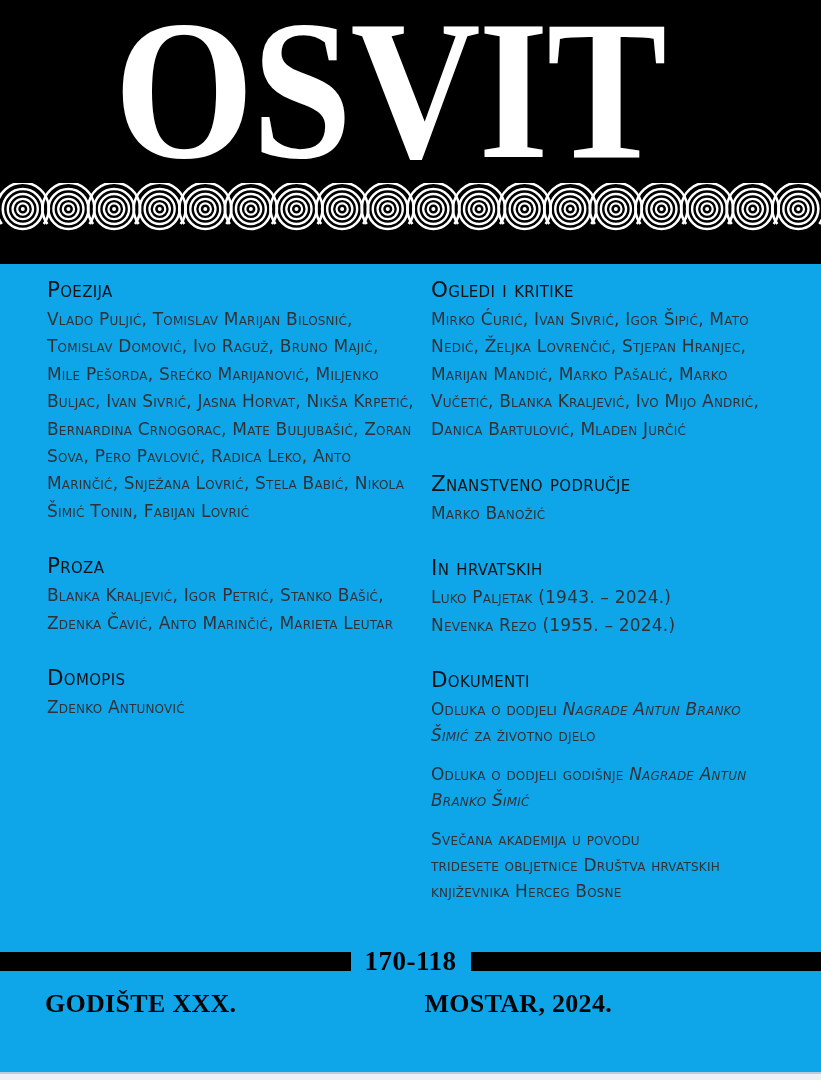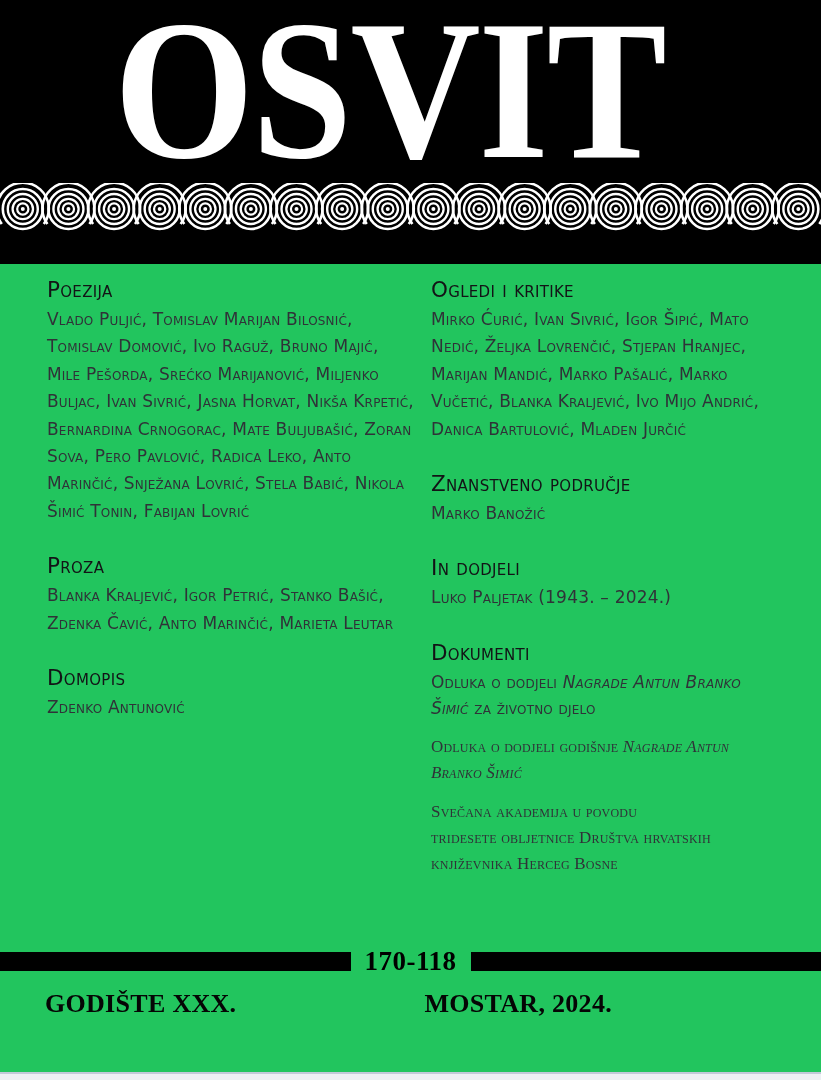--- a/index.html
+++ b/index.html
@@ -1,17 +1,17 @@
 <!DOCTYPE html>
 <html><head>
 <meta charset="utf-8">
 <style>
   html,body{margin:0;padding:0;background:#fff;}
   .page{
-    position:relative;width:821px;height:1080px;overflow:hidden;background:#22c55e;
+    position:relative;width:821px;height:1080px;overflow:hidden;background:#0ea5e9;
     font-family:"DejaVu Sans",sans-serif;
   }
   
   .masthead{position:absolute;top:0;left:0;width:821px;height:264px;background:#000;}
   .mag-title{
     position:absolute;top:-10px;left:0;right:42px;margin:0;text-align:center;
     font-family:"Liberation Serif",serif;font-weight:bold;font-size:200px;line-height:1;
     color:#ffffff;transform:scaleX(0.9);transform-origin:50% 50%;letter-spacing:-2px;
     white-space:nowrap;
   }
@@ -24,21 +24,21 @@
   .toc-section:first-child{margin-top:13px;}
   .sec-heading{
     margin:0 0 4px 0;font-size:21.5px;font-weight:normal;line-height:25px;
     font-variant:small-caps;letter-spacing:0.3px;color:#131316;
   }
   .sec-item{
     margin:0;font-size:17px;line-height:27.4px;font-variant:small-caps;
     letter-spacing:0.2px;color:#303238;white-space:pre-line;
   }
   .sec-loose .sec-item{line-height:26px;}
-  .sec-loose .sec-item + .sec-item{margin-top:13px;font-family:Liberation Serif, serif;}
+  .sec-loose .sec-item + .sec-item{margin-top:13px;}
   .it{font-style:italic;}
   
   .issue-band{position:absolute;top:952px;left:0;width:821px;height:19px;display:flex;align-items:center;}
   .band-bar{flex:1;height:19px;background:#000;}
   .issue-num{
     flex:0 0 auto;padding:0 14px;font-family:"Liberation Serif",serif;font-weight:bold;
     font-size:27px;line-height:19px;color:#000;letter-spacing:0.5px;
   }
   
   .imprint{
@@ -226,22 +226,23 @@
     <div class="col col-right">
         <section class="toc-section">
           <h2 class="sec-heading">Ogledi i kritike</h2>
           <p class="sec-item"><span>Mirko Ćurić, Ivan Sivrić, Igor Šipić, Mato Nedić, Željka Lovrenčić, Stjepan Hranjec, Marijan Mandić, Marko Pašalić, Marko Vučetić, Blanka Kraljević, Ivo Mijo Andrić, Danica Bartulović, Mladen Jurčić</span></p>
         </section>
         <section class="toc-section">
           <h2 class="sec-heading">Znanstveno područje</h2>
           <p class="sec-item"><span>Marko Banožić</span></p>
         </section>
         <section class="toc-section">
-          <h2 class="sec-heading">In dodjeli</h2>
+          <h2 class="sec-heading">In hrvatskih</h2>
           <p class="sec-item"><span>Luko Paljetak (1943. – 2024.)</span></p>
+          <p class="sec-item"><span>Nevenka Rezo (1955. – 2024.)</span></p>
         </section>
         <section class="toc-section sec-loose">
           <h2 class="sec-heading">Dokumenti</h2>
           <p class="sec-item"><span>Odluka o dodjeli </span><span class="it">Nagrade Antun Branko Šimić</span><span> za životno djelo</span></p>
           <p class="sec-item"><span>Odluka o dodjeli godišnje </span><span class="it">Nagrade Antun Branko Šimić</span></p>
           <p class="sec-item"><span>Svečana akademija u povodu
 tridesete obljetnice Društva hrvatskih
 književnika Herceg Bosne</span></p>
         </section>
       </div>

